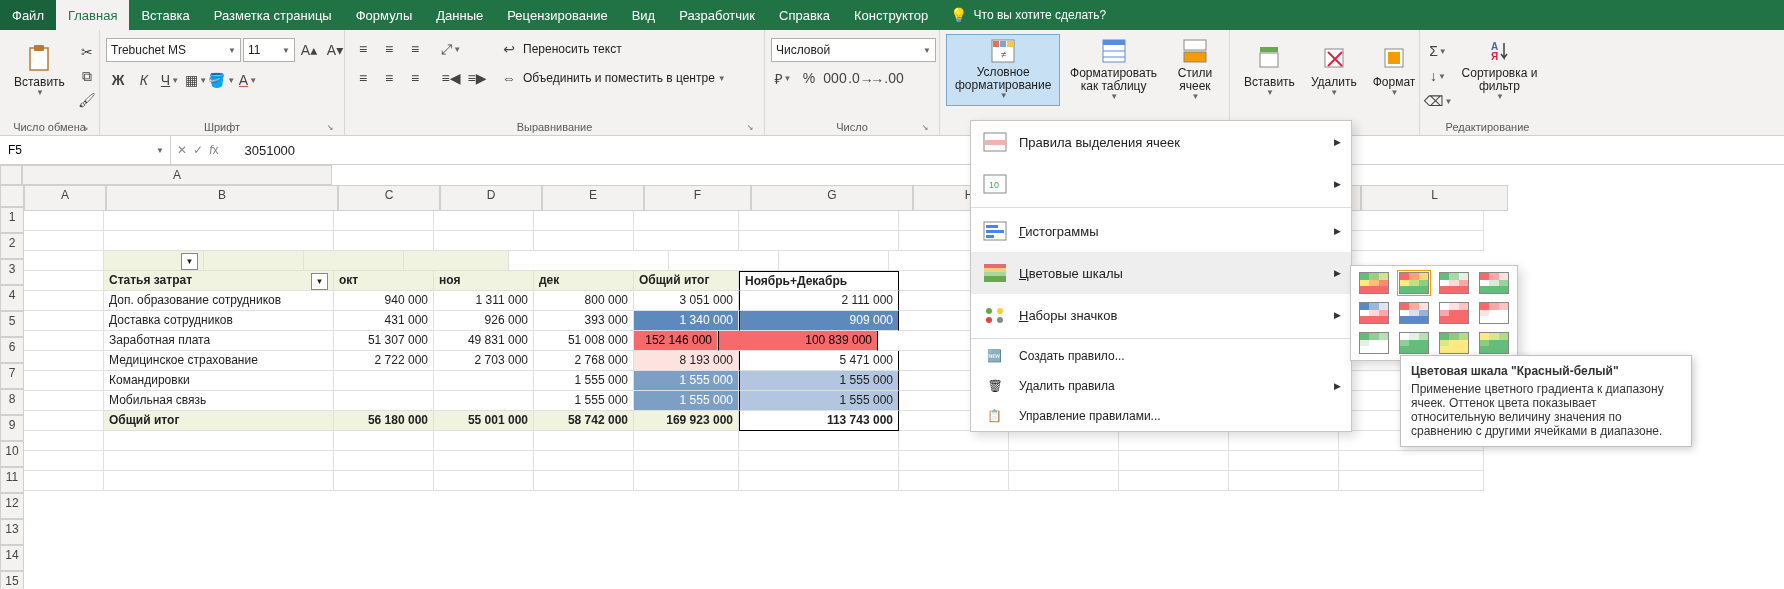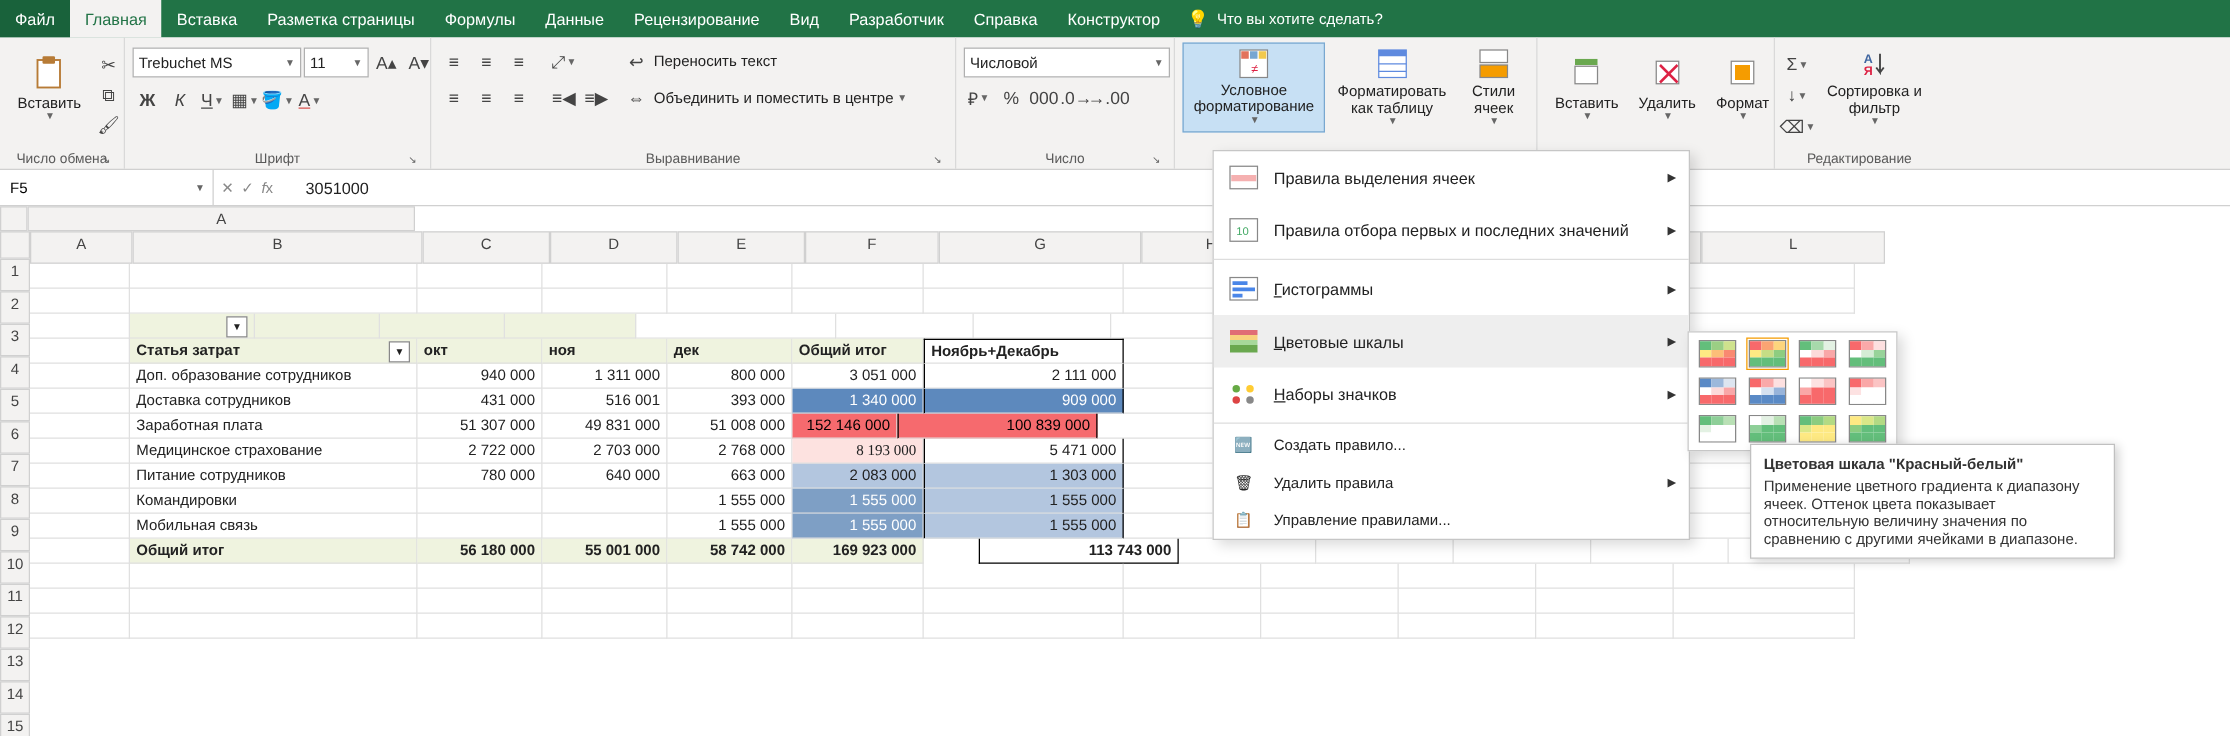--- a/index.html
+++ b/index.html
@@ -207,27 +207,27 @@
     background: #fff;
     font-size: 8px;
     display: flex;
     align-items: center;
     justify-content: center;
     cursor: pointer;
   }
   .thickL { border-left: 1px solid #000 !important; }
   .thickR { border-right: 1px solid #000 !important; }
   .thickT { border-top: 1px solid #000 !important; }
-  .thickB { border-bottom: 1px solid #000 !important; margin-left: 44px; }
+  .thickB { border-bottom: 1px solid #000 !important; }
   
   .scale-red-dark { background: #f66a6e; color:#000; }
   .scale-blue-dark { background: #5d89bd; color:#fff; }
   .scale-blue-mid { background: #7e9fc5; color:#fff;}
   .scale-blue-light { background: #b3c6df; }
-  .scale-redish { background: #fde2e0; font-family: Liberation Serif, serif; }
+  .scale-redish { background: #fde2e0; }
   
   .cf-menu {
     position: absolute;
     top: 120px;
     left: 970px;
     width: 380px;
     background: #fff;
     border: 1px solid #c6c6c6;
     box-shadow: 4px 4px 10px rgba(0,0,0,0.15);
     z-index: 10;
@@ -689,21 +689,21 @@
         <div class="cell" style="width:110px"></div>
         <div class="cell" style="width:110px"></div>
         <div class="cell" style="width:110px"></div>
         <div class="cell" style="width:145px"></div>
     </div>
 
     <div style="display:flex;">
       <div class="cell" style="width:80px"></div>
       <div class="cell" style="width:230px">Доставка сотрудников</div>
       <div class="cell right" style="width:100px">431 000</div>
-      <div class="cell right" style="width:100px">516 001</div>
+      <div class="cell right" style="width:100px">926 000</div>
       <div class="cell right" style="width:100px">393 000</div>
       <div class="cell right scale-blue-dark" style="width:105px">1 340 000</div>
       <div class="cell right thickL thickR scale-blue-dark" style="width:160px">909 000</div>
       <div class="cell" style="width:110px"></div>
         <div class="cell" style="width:110px"></div>
         <div class="cell" style="width:110px"></div>
         <div class="cell" style="width:110px"></div>
         <div class="cell" style="width:145px"></div>
     </div>
 
@@ -730,34 +730,20 @@
       <div class="cell right" style="width:100px">2 768 000</div>
       <div class="cell right scale-redish" style="width:105px">8 193 000</div>
       <div class="cell right thickL thickR" style="width:160px">5 471 000</div>
       <div class="cell" style="width:110px"></div>
         <div class="cell" style="width:110px"></div>
         <div class="cell" style="width:110px"></div>
         <div class="cell" style="width:110px"></div>
         <div class="cell" style="width:145px"></div>
     </div>
 
-    <div style="display:flex;">
-      <div class="cell" style="width:80px"></div>
-      <div class="cell" style="width:230px">Питание сотрудников</div>
-      <div class="cell right" style="width:100px">780 000</div>
-      <div class="cell right" style="width:100px">640 000</div>
-      <div class="cell right" style="width:100px">663 000</div>
-      <div class="cell right scale-blue-light" style="width:105px">2 083 000</div>
-      <div class="cell right thickL thickR scale-blue-light" style="width:160px">1 303 000</div>
-      <div class="cell" style="width:110px"></div>
-        <div class="cell" style="width:110px"></div>
-        <div class="cell" style="width:110px"></div>
-        <div class="cell" style="width:110px"></div>
-        <div class="cell" style="width:145px"></div>
-    </div>
 
     <div style="display:flex;">
       <div class="cell" style="width:80px"></div>
       <div class="cell" style="width:230px">Командировки</div>
       <div class="cell right" style="width:100px"></div>
       <div class="cell right" style="width:100px"></div>
       <div class="cell right" style="width:100px">1 555 000</div>
       <div class="cell right scale-blue-mid" style="width:105px">1 555 000</div>
       <div class="cell right thickL thickR scale-blue-light" style="width:160px">1 555 000</div>
       <div class="cell" style="width:110px"></div>
@@ -853,21 +839,20 @@
     <span>Правила выделения ячеек</span>
     <span class="arr">▶</span>
   </div>
   <div class="item">
     <div class="ico">
         <svg width="24" height="20">
           <rect x="1" y="1" width="22" height="18" fill="#fff" stroke="#888"></rect>
           <text x="6" y="14" font-size="9" fill="#4a6">10</text>
         </svg>
       </div>
-    <span>Правила отбора первых и последних значений</span>
     <span class="arr">▶</span>
   </div>
   <hr>
   <div class="item">
     <div class="ico">
         <svg width="24" height="20">
           <rect x="1" y="1" width="22" height="18" fill="#fff" stroke="#888"></rect>
           <rect x="3" y="4" width="12" height="3" fill="#4a86e8"></rect>
           <rect x="3" y="9" width="18" height="3" fill="#4a86e8"></rect>
           <rect x="3" y="14" width="8" height="3" fill="#4a86e8"></rect>

